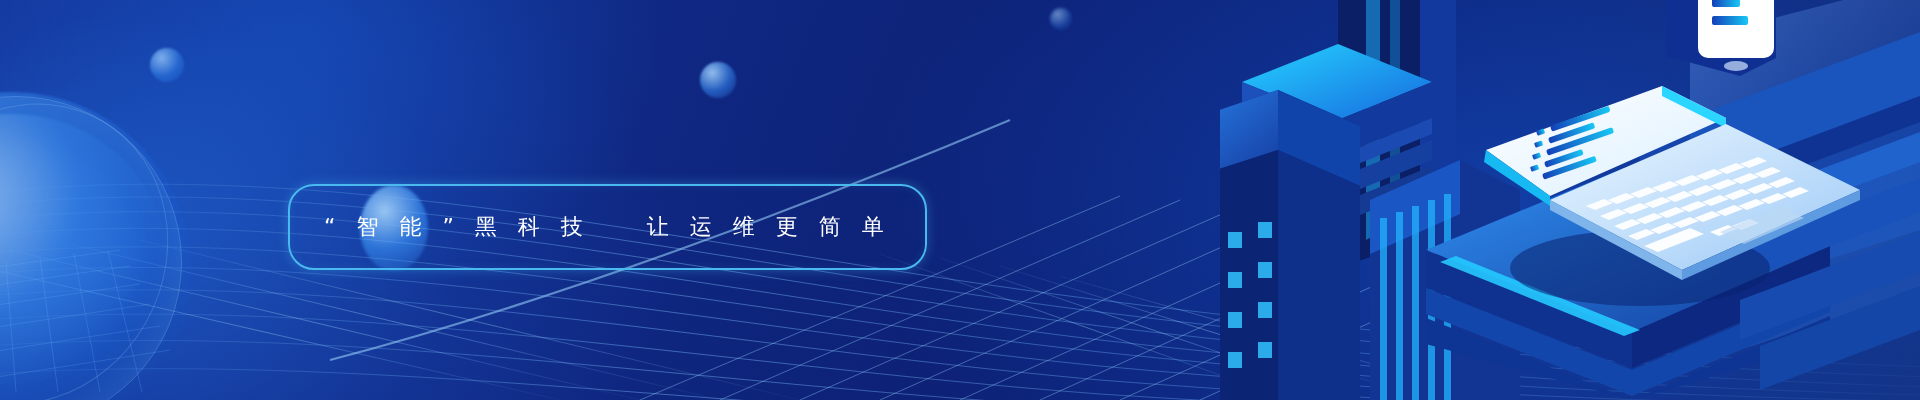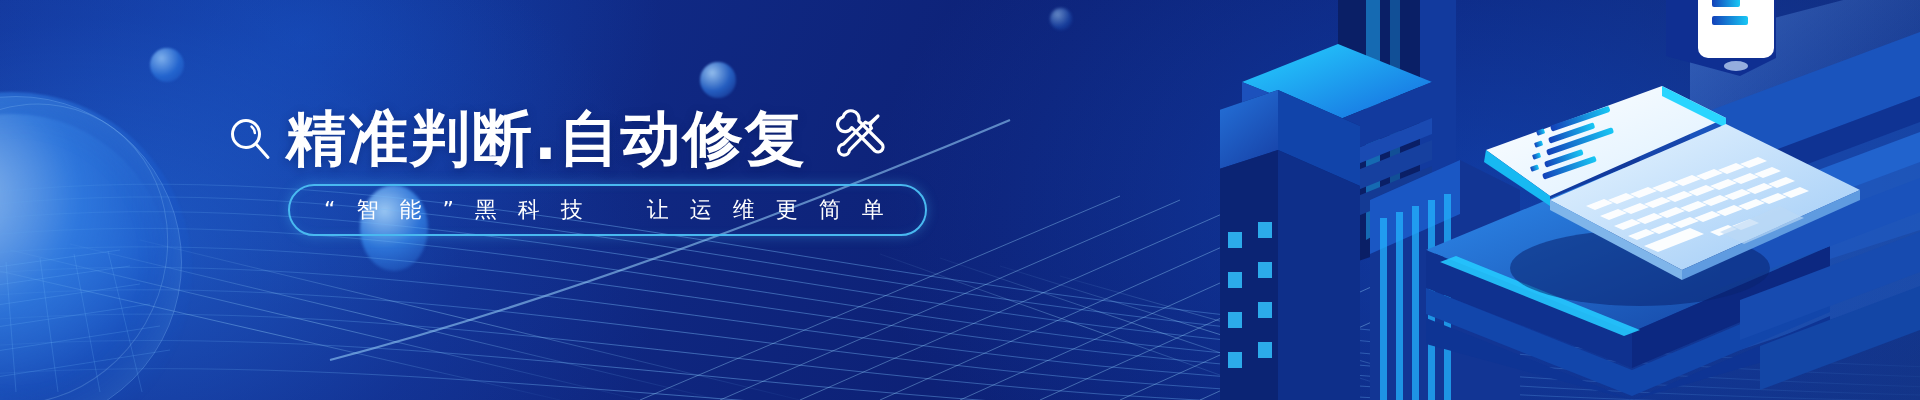--- a/index.html
+++ b/index.html
@@ -67,21 +67,21 @@
     white-space:nowrap;
     font-family:"DejaVu Sans","Liberation Sans",sans-serif;
     text-shadow:0 2px 10px rgba(5,25,90,.45);
   }
   .tools{width:58px;height:58px;flex:0 0 auto;margin-left:10px;}
 
   
   .pill{
     position:absolute;left:288px;top:184px;
     height:48px;
-    padding:0 34px;
+    padding:17px 34px;
     display:flex;align-items:center;justify-content:center;
     border:2px solid #49b9f0;
     border-radius:26px;
     box-shadow:0 0 12px rgba(73,185,240,.35),inset 0 0 10px rgba(73,185,240,.10);
   }
   .pill-text{
     color:#ffffff;font-size:22px;letter-spacing:7px;white-space:nowrap;
     font-family:"DejaVu Sans","Liberation Sans",sans-serif;
   }
 
@@ -364,37 +364,18 @@
 
           <polygon points="424,246 470,228 484,234 438,252"></polygon>
           <polygon points="490,232 508,225 517,229 499,236"></polygon>
           <polygon points="512,226 530,219 539,223 521,230"></polygon>
         </g>
       </g>
       <polygon points="500,232 560,206 584,218 524,244" fill="#bcd9f5" opacity=".65"></polygon>
     </g>
   </svg>
 
-  <div class="headline-row">
-
-    <svg class="magnifier" viewBox="0 0 44 48">
-      <circle cx="18" cy="20" r="13.5" fill="none" stroke="#ffffff" stroke-width="3"></circle>
-      <path d="M23.5,12.5 a9,9 0 0 1 3.4,6.6" fill="none" stroke="#ffffff" stroke-width="2.4" stroke-linecap="round"></path>
-      <path d="M28.2,30.2 L40,43.5" fill="none" stroke="#ffffff" stroke-width="3" stroke-linecap="round"></path>
-    </svg>
-
-    <div class="headline">精准判断.自动修复</div>
-
-    <svg class="tools" viewBox="0 0 58 58">
-      <g fill="none" stroke="#ffffff" stroke-width="3.2" stroke-linecap="round" stroke-linejoin="round">
-
-        <path d="M12,8 a7.5,7.5 0 1 0 8.8,10.6 L44,42 a5,5 0 0 0 7-7 L27.8,11.8 A7.5,7.5 0 0 0 12,8 Z"></path>
-
-        <path d="M47,7 l-6.5,6.5 a4,4 0 0 0 0,5.6 l-22,22 a5.5,5.5 0 1 1-6-6 l22,-22 a4,4 0 0 0 5.6,0 L47,7 Z"></path>
-      </g>
-    </svg>
-  </div>
 
   <div class="pill">
     <span class="pill-text">“ 智 能 ” 黑 科 技 　 让 运 维 更 简 单</span>
   </div>
 
 </div>
 
 </body></html>

